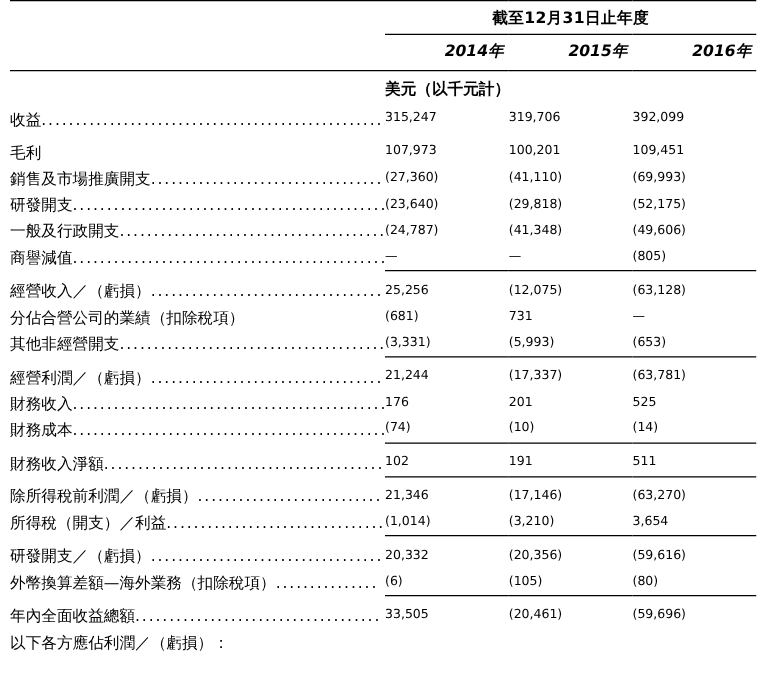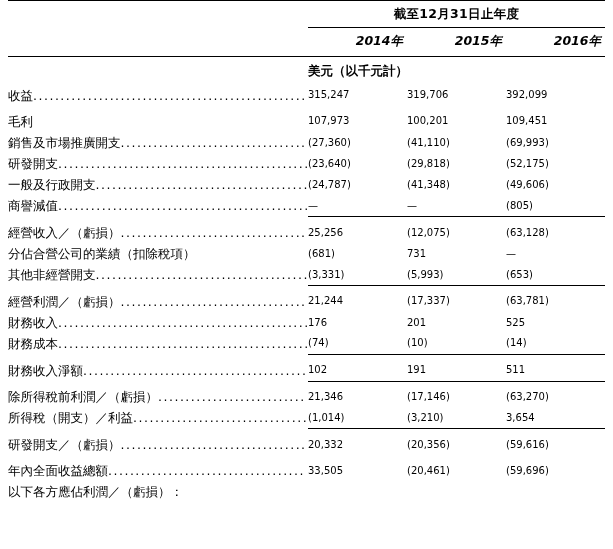--- a/index.html
+++ b/index.html
@@ -221,20 +221,26 @@
         </tr>
         <tr class="spacer">
           <td colspan="4"></td>
         </tr>
         <tr class="bold">
           <td class="label"><span class="lbl-text">研發開支／（虧損）</span><span class="dots"> ..................................</span></td>
           <td class="num">20,332</td>
           <td class="num">(20,356)</td>
           <td class="num">(59,616)</td>
         </tr>
+        <tr class=" underline-cells">
+          <td class="label"><span class="lbl-text">外幣換算差額—海外業務（扣除稅項）</span><span class="dots"> ...............</span></td>
+          <td class="num">(6)</td>
+          <td class="num">(105)</td>
+          <td class="num">(80)</td>
+        </tr>
         <tr class="spacer">
           <td colspan="4"></td>
         </tr>
         <tr class="bold">
           <td class="label"><span class="lbl-text">年內全面收益總額</span><span class="dots"> ....................................</span></td>
           <td class="num">33,505</td>
           <td class="num">(20,461)</td>
           <td class="num">(59,696)</td>
         </tr>
         <tr class="bold">

